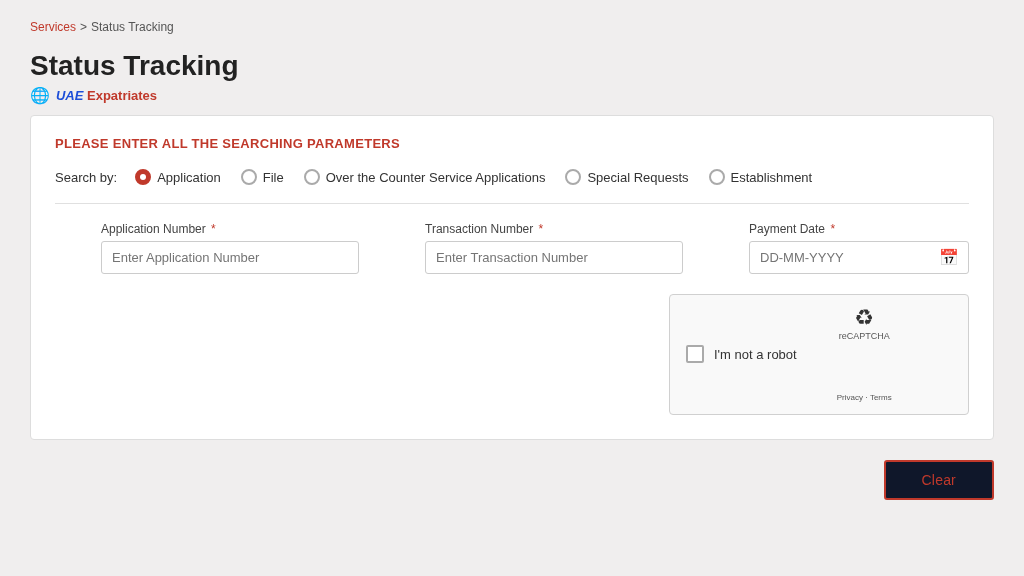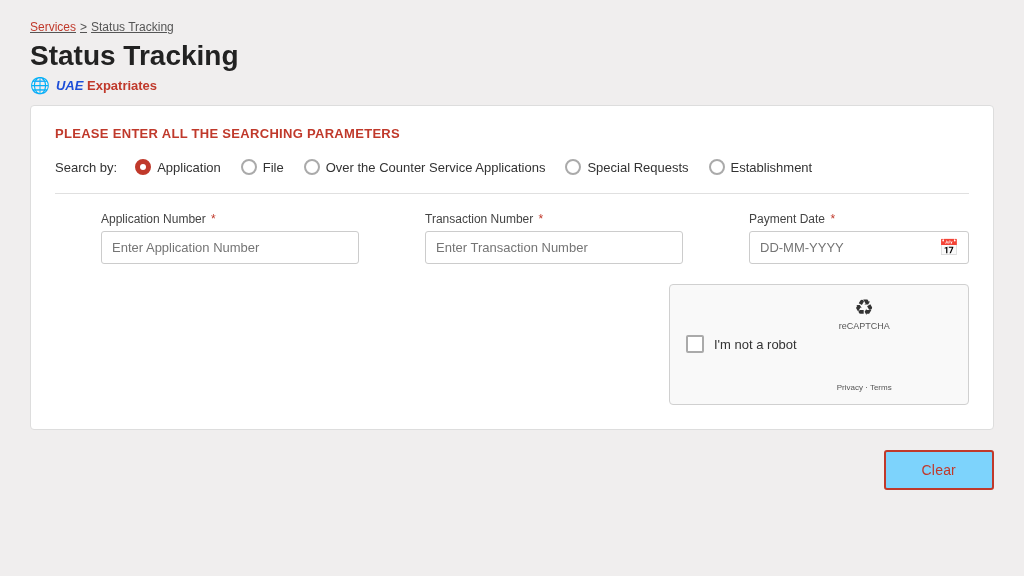--- a/index.html
+++ b/index.html
@@ -14,25 +14,24 @@
     }
     .page-wrapper {
       padding: 20px 30px;
       max-width: 1024px;
       width: 100%;
       margin: 0 auto;
     }
     .breadcrumb {
       font-size: 12px;
       color: #555;
-      margin-bottom: 6px;
+      margin-bottom: 16px;
       display: flex;
       align-items: center;
       gap: 4px;
-      text-decoration: underline;
     }
     .breadcrumb .services-link {
       color: #c0392b;
       cursor: pointer;
       text-decoration: none;
     }
     .breadcrumb .separator {
       color: #555;
     }
     .page-title {
@@ -244,21 +243,21 @@
       margin-top: 48px;
     }
     .buttons-row {
       display: flex;
       justify-content: flex-end;
       gap: 12px;
       margin-top: 20px;
       padding-right: 0;
     }
     .btn-clear {
-      background: #7dd3fc;
+      background: #0f172a;
       color: #c0392b;
       border: 2px solid #c0392b;
       border-radius: 3px;
       padding: 10px 36px;
       font-size: 14px;
       font-weight: 500;
       cursor: pointer;
       letter-spacing: 0.2px;
     }
     .btn-search {

